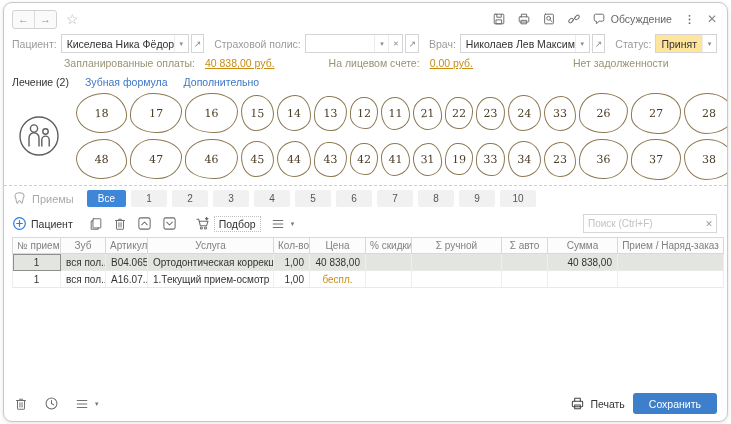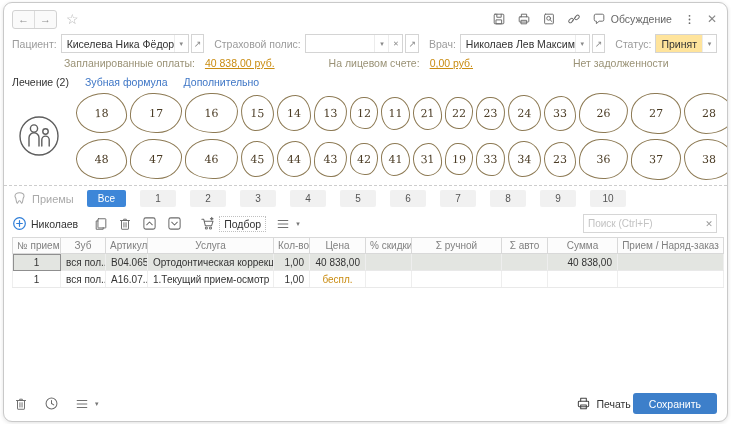--- a/index.html
+++ b/index.html
@@ -84,21 +84,21 @@
   td.cur{outline:1px solid #8f8f8f;outline-offset:-1px}
   .al-c{text-align:center}.al-r{text-align:right}
   td.free{color:#c98c12;text-align:center}
 
   
   .sum-row{display:flex;justify-content:flex-end;align-items:center;gap:6px;
     padding:4px 10px 2px;font-size:10.5px;color:#8e8e8e;flex:none}
   .sum-box{border:1px solid #cfcfcf;width:100px;height:19px;display:flex;align-items:center;
     justify-content:flex-end;padding:0 5px;color:#333;box-sizing:border-box}
   .bottombar{display:flex;align-items:center;gap:16px;padding:5px 10px 7px 10px;flex:none}
-  .bb-right{margin-left:auto;display:flex;align-items:center;gap:2px}
+  .bb-right{margin-left:auto;display:flex;align-items:center;gap:8px}
   .print{display:flex;align-items:center;gap:5px;color:#333;font-size:10.5px;cursor:pointer}
   .save{background:#3d7fca;color:#fff;border:0;border-radius:3px;height:21px;padding:0 16px;
     font-size:10.5px;font-family:"Liberation Sans",sans-serif;cursor:pointer}
 </style>
 </head>
 <body>
 
 <div class="window">
 
   <div class="titlebar">
@@ -250,42 +250,42 @@
 
   </div>
 
   <div class="filter-row">
     <span>
       <svg width="15" height="15" viewBox="0 0 16 16" class="ic" style="stroke:#a8a8a8">
         <path d="M3.2 5.2c0-2 2-3.4 4.8-3.4s4.8 1.4 4.8 3.4c0 1.4-.8 1.9-1 3.3-.3 1.8-.6 4.6-1.5 4.6-.8 0-.6-2.8-2.3-2.8s-1.5 2.8-2.3 2.8c-.9 0-1.2-2.8-1.5-4.6-.2-1.4-1-1.9-1-3.3z"></path>
       </svg>
     </span>
     <span class="filter-lbl">Приемы</span>
-    <span id="chips" style="display:flex;gap:14px">
+    <span id="chips" style="display:flex;gap:5px">
         <span class="chip active">Все</span>
         <span class="chip">1</span>
         <span class="chip">2</span>
         <span class="chip">3</span>
         <span class="chip">4</span>
         <span class="chip">5</span>
         <span class="chip">6</span>
         <span class="chip">7</span>
         <span class="chip">8</span>
         <span class="chip">9</span>
         <span class="chip">10</span>
       </span>
   </div>
 
   <div class="toolbar">
     <span class="tbtn">
       <svg width="15" height="15" viewBox="0 0 16 16" class="ic" style="stroke:#2f7ed8;stroke-width:1.3">
           <circle cx="8" cy="8" r="6.2"></circle>
           <path d="M8 5v6M5 8h6"></path>
         </svg>
-      <span>Николаев</span>
+      <span>Пациент</span>
     </span>
     <span class="tbtn" style="margin-left:6px">
       <svg width="14" height="14" viewBox="0 0 16 16" class="ic">
           <rect x="4.5" y="2" width="9" height="10.5" rx="0.5"></rect>
           <path d="M4.5 4.5H2.5v9.5h8v-1.8"></path>
         </svg>
     </span>
     <span class="tbtn">
       <svg width="14" height="14" viewBox="0 0 16 16" class="ic">
           <rect x="4" y="4" width="8" height="10" rx="0.5"></rect>

